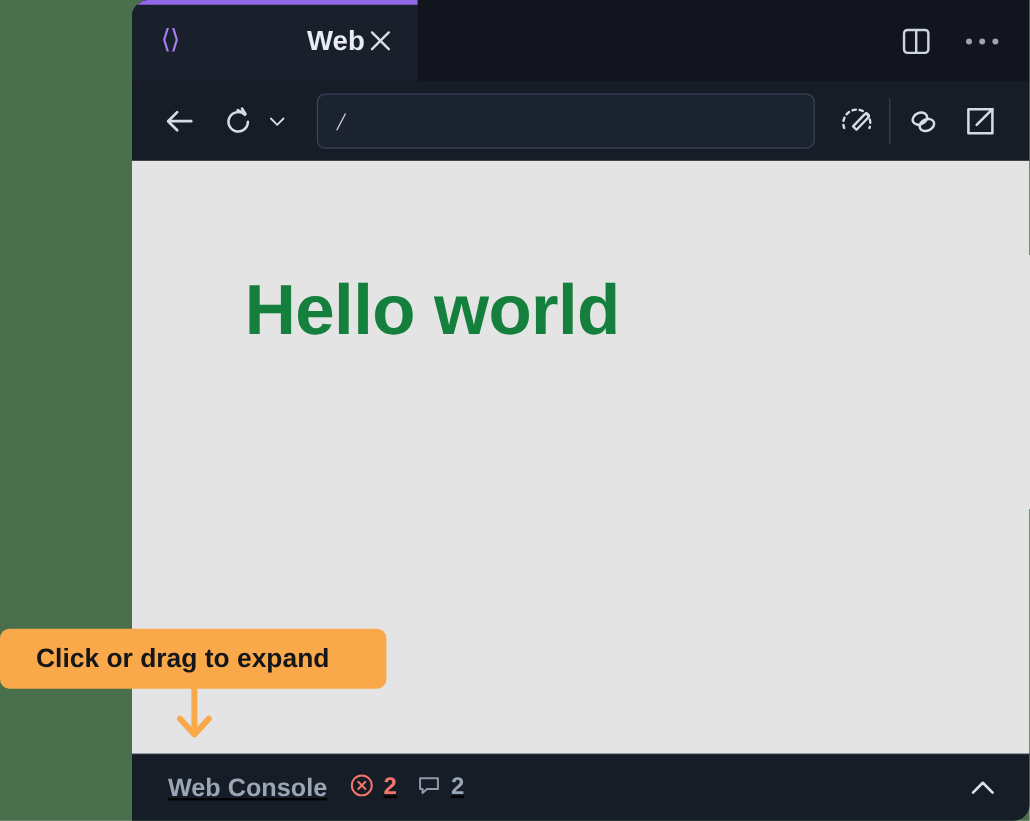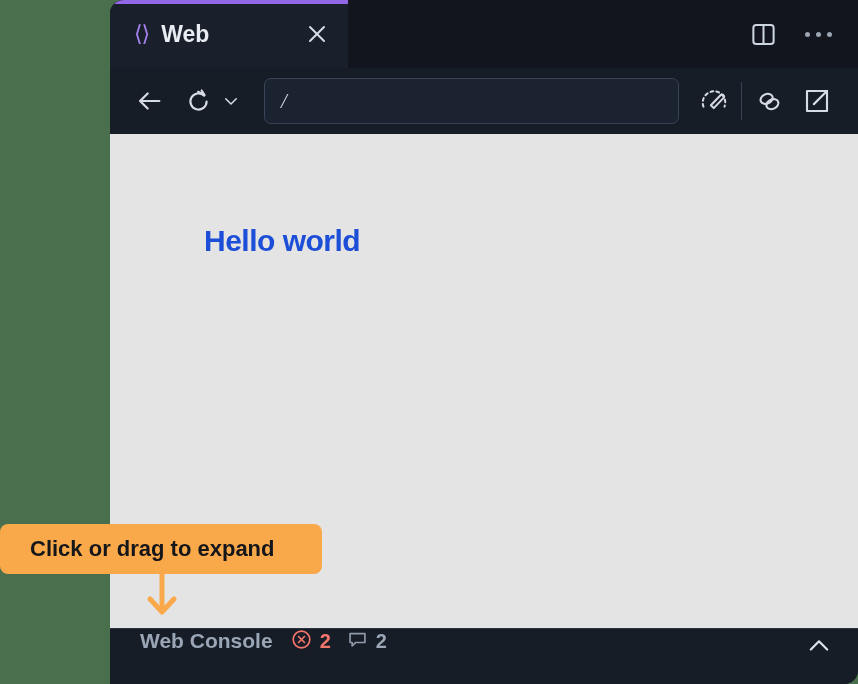--- a/index.html
+++ b/index.html
@@ -70,20 +70,21 @@
     flex: 0 0 auto;
     font-family: "DejaVu Sans", sans-serif;
   }
 
   .tab-title {
     color: #e9edf3;
     font-size: 23px;
     font-weight: 600;
     flex: 1 1 auto;
     white-space: nowrap;
+    text-align: right;
   }
 
   .tab-close {
     color: #d7dde6;
     width: 26px; height: 26px;
     display: flex; align-items: center; justify-content: center;
     cursor: pointer;
     flex: 0 0 auto;
   }
 
@@ -193,36 +194,37 @@
     flex: 1 1 auto;
     background: #e4e4e4;
     position: relative;
     overflow: hidden;
   }
 
   #page-heading {
     position: absolute;
     left: 94px;
     top: 90px;
-    font-size: 30px;
+    font-size: 59px;
     font-weight: bold;
-    color: #1d4ed8;
+    color: #15803d;
     letter-spacing: -0.5px;
   }
 
   
   #console-bar {
     flex: 0 0 56px;
     height: 56px;
     background: #171d27;
     border-top: 1px solid #2b3340;
     display: flex;
-    align-items: flex-start;
+    align-items: center;
     padding: 0 22px 0 30px;
     cursor: pointer;
+    text-decoration: underline;
   }
 
   #console-title {
     color: #9aa6b6;
     font-size: 21px;
     font-weight: bold;
     margin-right: 18px;
     white-space: nowrap;
   }
 

